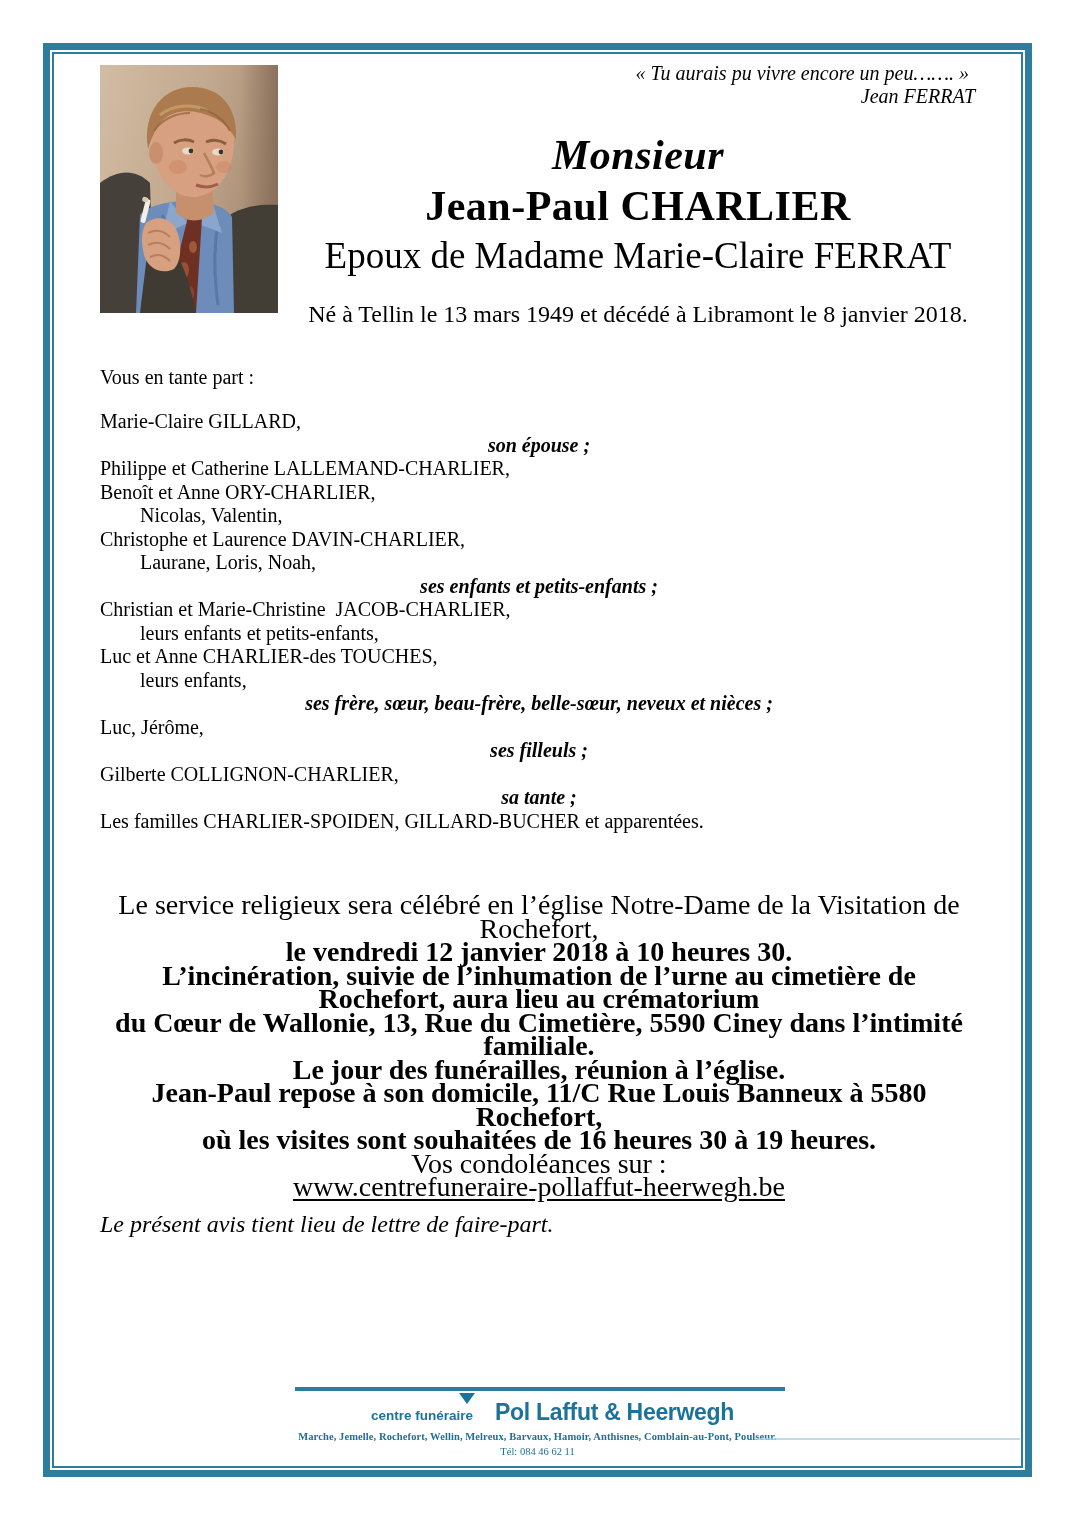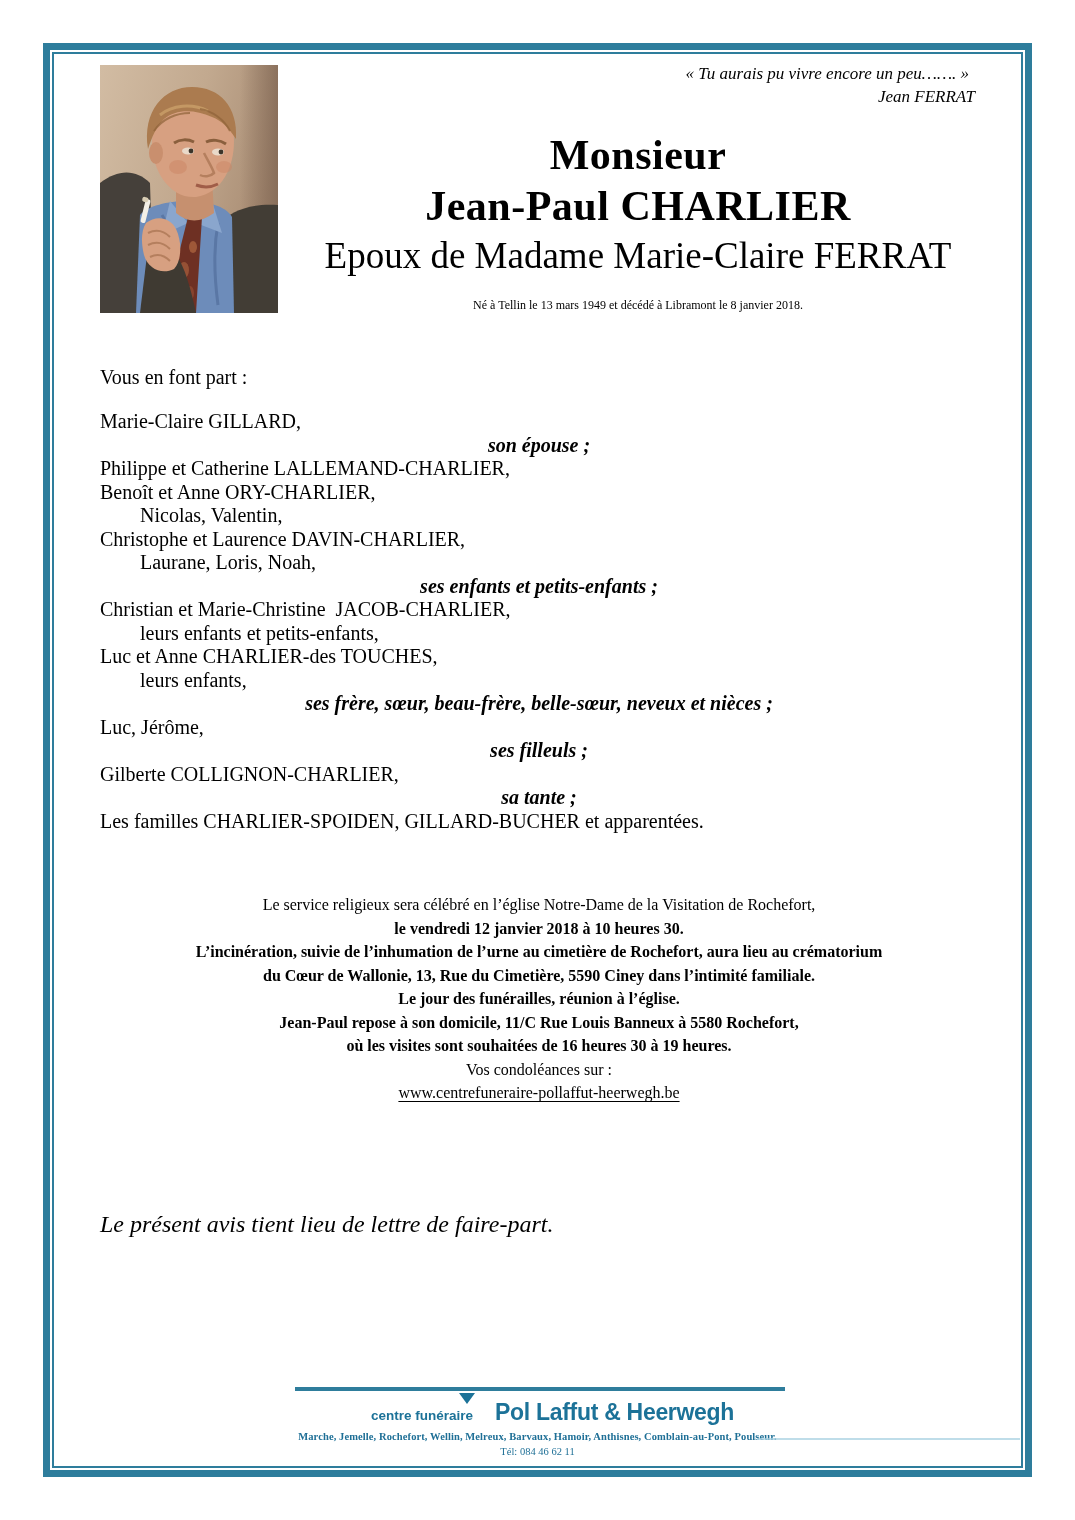--- a/index.html
+++ b/index.html
@@ -15,40 +15,40 @@
   }
   .frame-inner {
     position:absolute; left:2px; top:2px; right:2px; bottom:2px;
     border:2px solid var(--frame_teal);
   }
   
   .photo { position:absolute; left:100px; top:65px; width:178px; height:248px; }
   
   .quote-block {
     position:absolute; top:62px; right:100px; width:480px; text-align:right;
-    font-style:italic; font-size:17px; line-height:23px;
+    font-style:italic; font-size:20px; line-height:23px;
   }
   .quote-block .qline { padding-right:6px; }
   
   .header-block { position:absolute; left:300px; top:130px; width:676px; text-align:center; }
-  .title-honorific { font-size:42px; font-weight:bold; line-height:50px; letter-spacing:.5px; }
+  .title-honorific { font-size:42px; font-weight:bold; line-height:50px; letter-spacing:.5px;font-style:italic; }
   .title-name      { font-size:42px; font-weight:bold; line-height:52px; letter-spacing:.5px; }
   .title-spouse    { font-size:37px; line-height:48px; }
-  .birth-death     { font-size:12px; line-height:24px; margin-top:13px; }
+  .birth-death     { font-size:24px; line-height:24px; margin-top:22px; }
   
   .intro { position:absolute; left:100px; top:366px; font-size:20px; }
   .family-list {
     position:absolute; left:100px; top:410px; width:878px;
     font-size:20px; line-height:23.5px;
   }
   .fam.indent { padding-left:40px; }
   .fam.right  { text-align:center; font-weight:bold; font-style:italic; }
   .service-block {
     position:absolute; left:100px; top:893px; width:878px; text-align:center;
-    font-size:16px; line-height:23.5px;
+    font-size:28px; line-height:23.5px;
   }
   .spara + .spara { }
   .sline.b { font-weight:bold; }
   .sline.u { text-decoration:underline; text-underline-offset:3px; }
   .closing { position:absolute; left:100px; top:1211px; font-size:24px;font-style:italic; }
   
   .footer-rule { position:absolute; left:295px; top:1387px; width:490px; height:4px; background:var(--frame_teal); }
   .brand-triangle {
     position:absolute; left:459px; top:1393px; width:0; height:0;
     border-left:8px solid transparent; border-right:8px solid transparent;
@@ -148,21 +148,21 @@
   <div>Jean FERRAT</div>
 </div>
 
 <div class="header-block">
   <div class="title-honorific">Monsieur</div>
   <div class="title-name">Jean-Paul CHARLIER</div>
   <div class="title-spouse">Epoux de Madame Marie-Claire FERRAT</div>
   <div class="birth-death">Né à Tellin le 13 mars 1949 et décédé à Libramont le 8 janvier 2018.</div>
 </div>
 
-<div class="intro">Vous en font part :</div>
+<div class="intro">Vous en tante part :</div>
 
 <div class="family-list">
     <div class="fam left">Marie-Claire GILLARD,</div>
     <div class="fam right">son épouse ;</div>
     <div class="fam left">Philippe et Catherine LALLEMAND-CHARLIER,</div>
     <div class="fam left">Benoît et Anne ORY-CHARLIER,</div>
     <div class="fam indent">Nicolas, Valentin,</div>
     <div class="fam left">Christophe et Laurence DAVIN-CHARLIER,</div>
     <div class="fam indent">Laurane, Loris, Noah,</div>
     <div class="fam right">ses enfants et petits-enfants ;</div>

